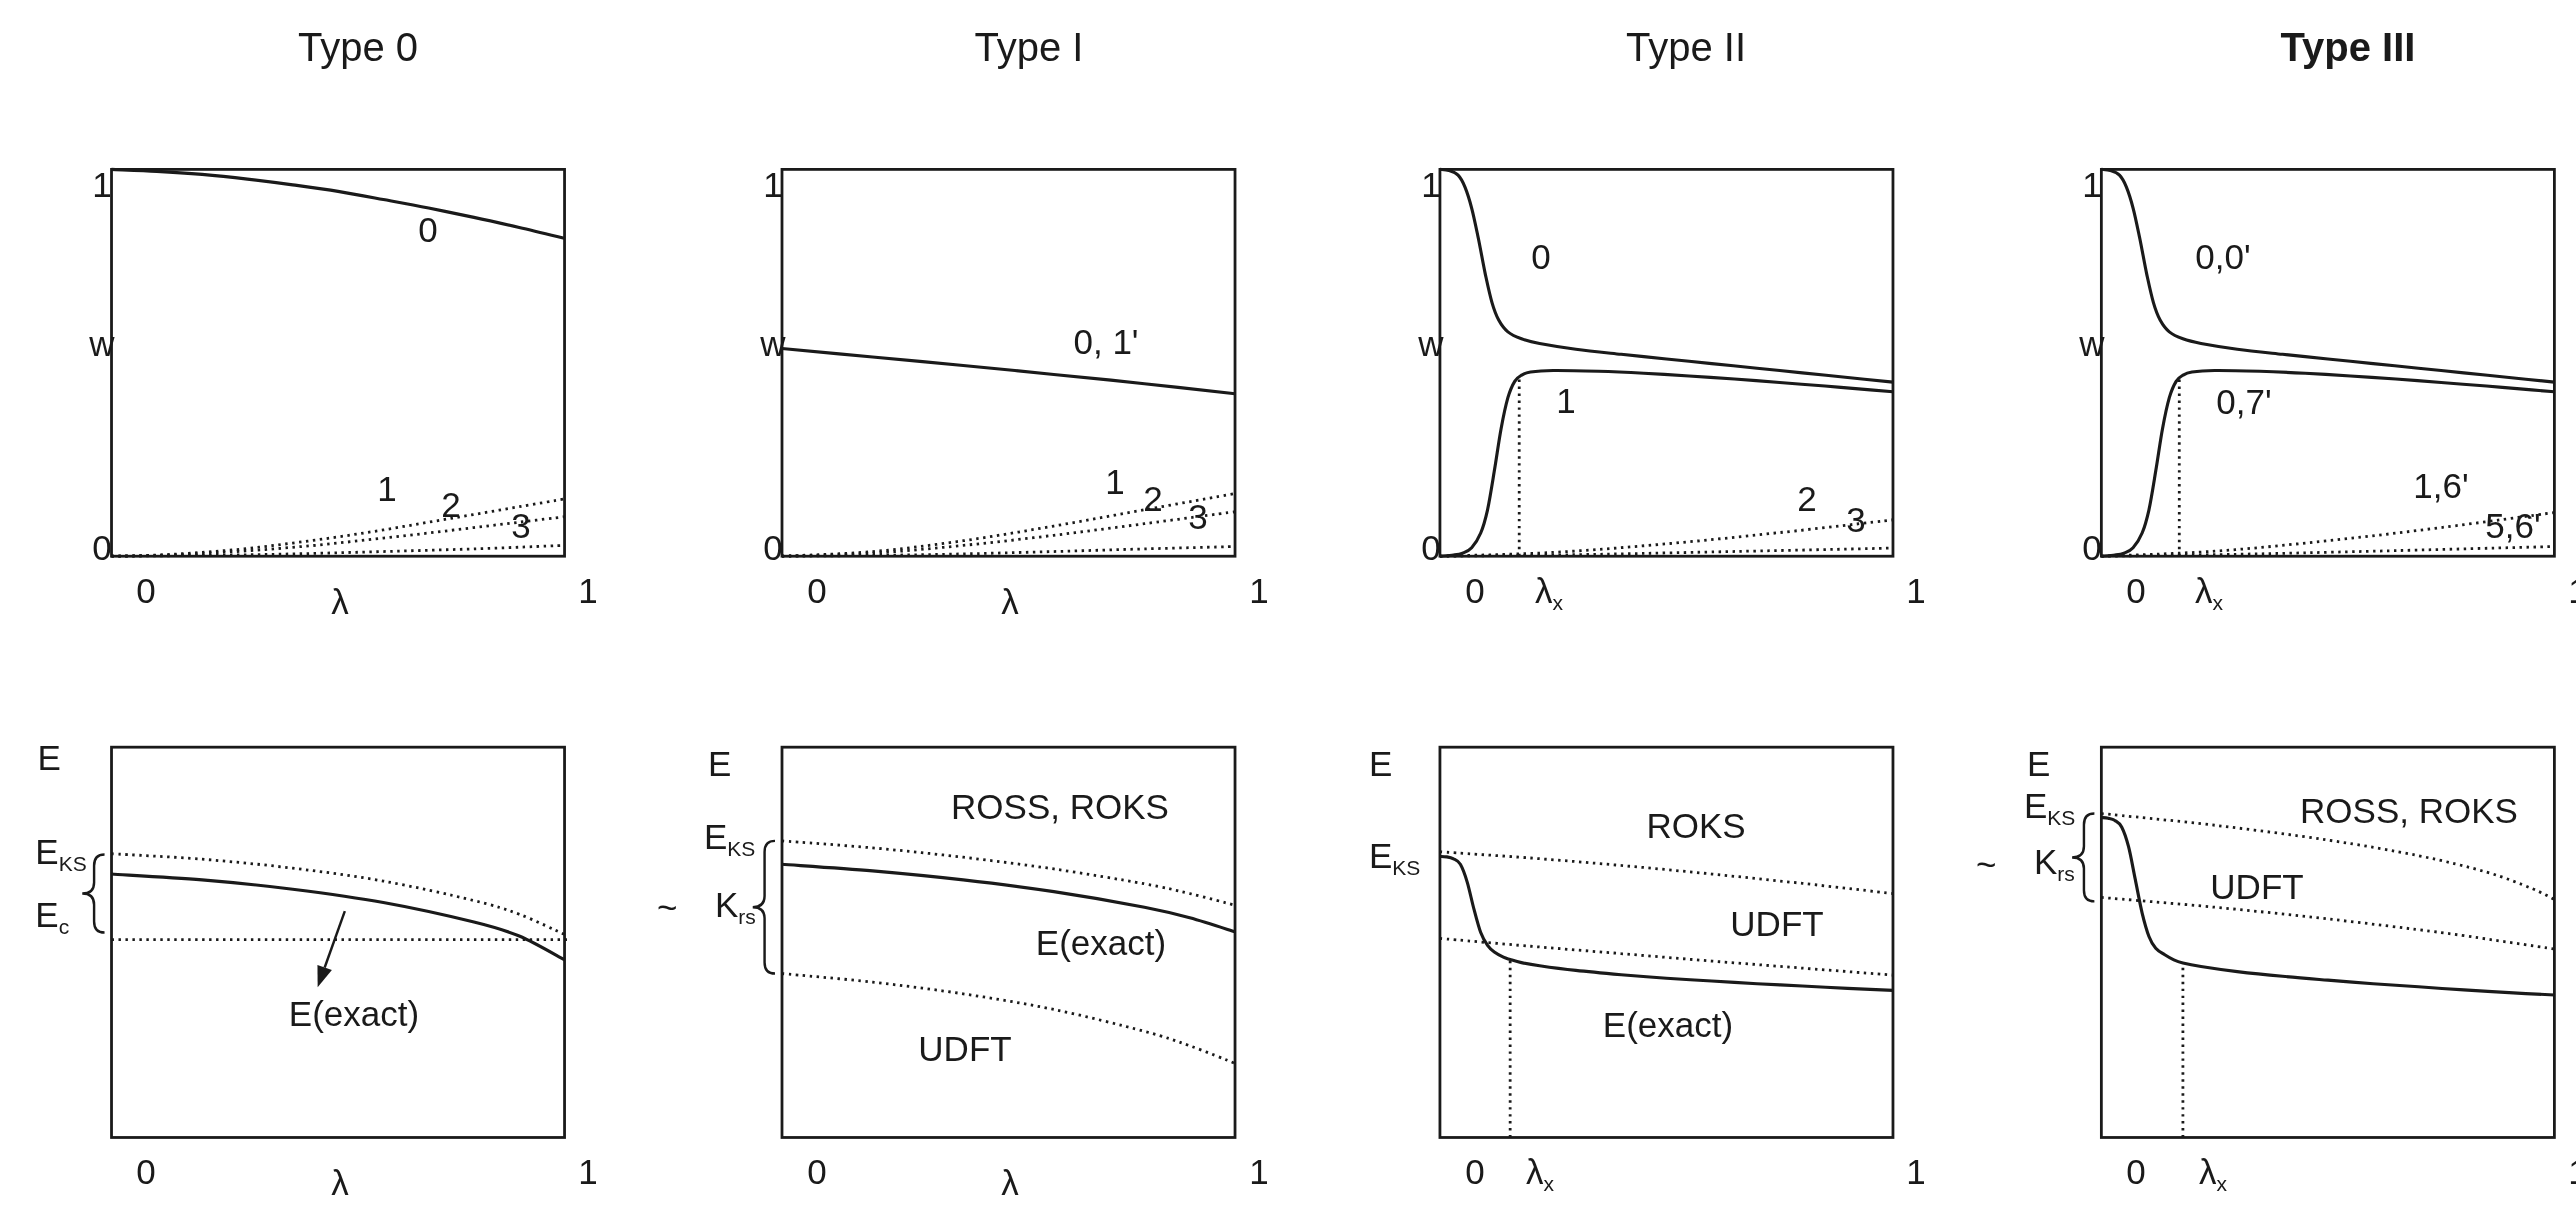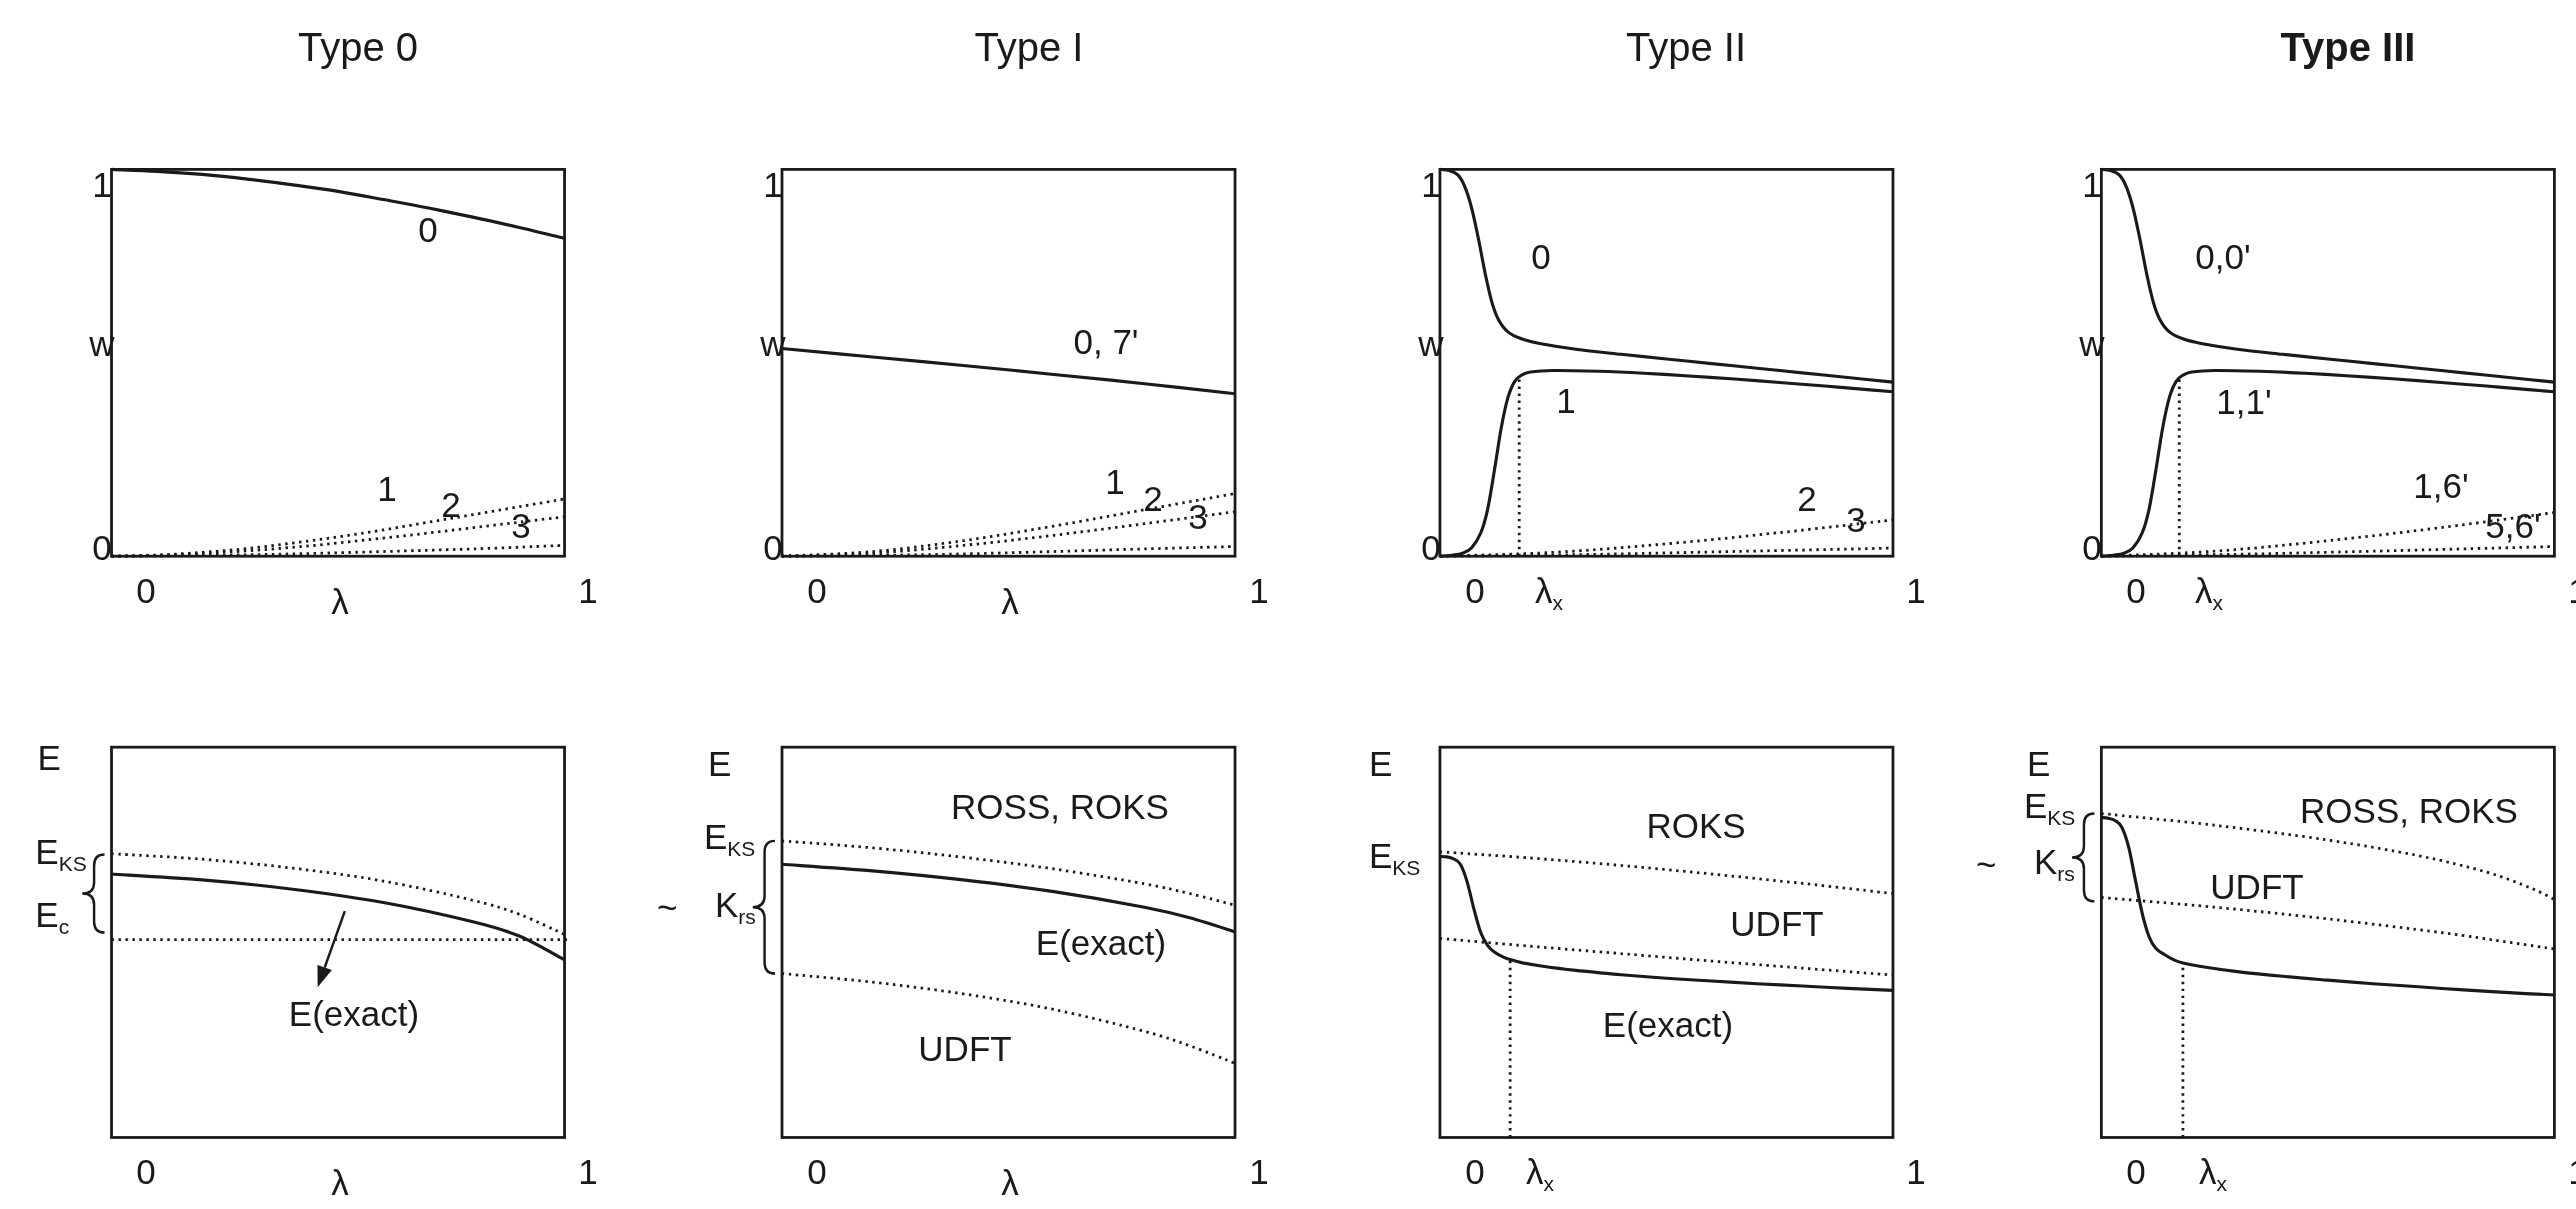--- a/index.html
+++ b/index.html
@@ -74,42 +74,42 @@
   <div class="lbl al-c t-curve" style="left: 408px; top: 229px;"><span>0</span></div>
       <div class="lbl al-c t-curve" style="left: 367px; top: 488px;"><span>1</span></div>
       <div class="lbl al-c t-curve" style="left: 431px; top: 504px;"><span>2</span></div>
       <div class="lbl al-c t-curve" style="left: 501px; top: 525px;"><span>3</span></div>
       <div class="lbl al-c" style="left: 82px; top: 184px;"><span>1</span></div>
       <div class="lbl al-c" style="left: 82px; top: 547px;"><span>0</span></div>
       <div class="lbl al-c" style="left: 82px; top: 343px;"><span>w</span></div>
       <div class="lbl al-t" style="left: 126px; top: 573px;"><span>0</span></div>
       <div class="lbl al-t" style="left: 568px; top: 573px;"><span>1</span></div>
       <div class="lbl al-t" style="left: 320px; top: 584px;"><span>λ</span></div>
-      <div class="lbl al-c t-curve" style="left: 1086px; top: 341px;"><span>0, 7'</span></div>
+      <div class="lbl al-c t-curve" style="left: 1086px; top: 341px;"><span>0, 1'</span></div>
       <div class="lbl al-c t-curve" style="left: 1095px; top: 481px;"><span>1</span></div>
       <div class="lbl al-c t-curve" style="left: 1133px; top: 498px;"><span>2</span></div>
       <div class="lbl al-c t-curve" style="left: 1178px; top: 516px;"><span>3</span></div>
       <div class="lbl al-c" style="left: 753px; top: 184px;"><span>1</span></div>
       <div class="lbl al-c" style="left: 753px; top: 547px;"><span>0</span></div>
       <div class="lbl al-c" style="left: 753px; top: 343px;"><span>w</span></div>
       <div class="lbl al-t" style="left: 797px; top: 573px;"><span>0</span></div>
       <div class="lbl al-t" style="left: 1239px; top: 573px;"><span>1</span></div>
       <div class="lbl al-t" style="left: 990px; top: 584px;"><span>λ</span></div>
       <div class="lbl al-c t-curve" style="left: 1521px; top: 256px;"><span>0</span></div>
       <div class="lbl al-c t-curve" style="left: 1546px; top: 400px;"><span>1</span></div>
       <div class="lbl al-c t-curve" style="left: 1787px; top: 498px;"><span>2</span></div>
       <div class="lbl al-c t-curve" style="left: 1836px; top: 519px;"><span>3</span></div>
       <div class="lbl al-c" style="left: 1411px; top: 184px;"><span>1</span></div>
       <div class="lbl al-c" style="left: 1411px; top: 547px;"><span>0</span></div>
       <div class="lbl al-c" style="left: 1411px; top: 343px;"><span>w</span></div>
       <div class="lbl al-t" style="left: 1455px; top: 573px;"><span>0</span></div>
       <div class="lbl al-t" style="left: 1529px; top: 573px;"><span>λ</span><span class="sub">x</span></div>
       <div class="lbl al-t" style="left: 1896px; top: 573px;"><span>1</span></div>
       <div class="lbl al-c t-curve" style="left: 2203px; top: 256px;"><span>0,0'</span></div>
-      <div class="lbl al-c t-curve" style="left: 2224px; top: 401px;"><span>1,1'</span></div>
+      <div class="lbl al-c t-curve" style="left: 2224px; top: 401px;"><span>0,7'</span></div>
       <div class="lbl al-c t-curve" style="left: 2421px; top: 485px;"><span>1,6'</span></div>
       <div class="lbl al-c t-curve" style="left: 2493px; top: 525px;"><span>5,6'</span></div>
       <div class="lbl al-c" style="left: 2072px; top: 184px;"><span>1</span></div>
       <div class="lbl al-c" style="left: 2072px; top: 547px;"><span>0</span></div>
       <div class="lbl al-c" style="left: 2072px; top: 343px;"><span>w</span></div>
       <div class="lbl al-t" style="left: 2116px; top: 573px;"><span>0</span></div>
       <div class="lbl al-t" style="left: 2189px; top: 573px;"><span>λ</span><span class="sub">x</span></div>
       <div class="lbl al-t" style="left: 2558px; top: 573px;"><span>1</span></div>
       <div class="lbl al-c t-curve" style="left: 334px; top: 1013px;"><span>E(exact)</span></div>
       <div class="lbl al-t" style="left: 126px; top: 1154px;"><span>0</span></div>

